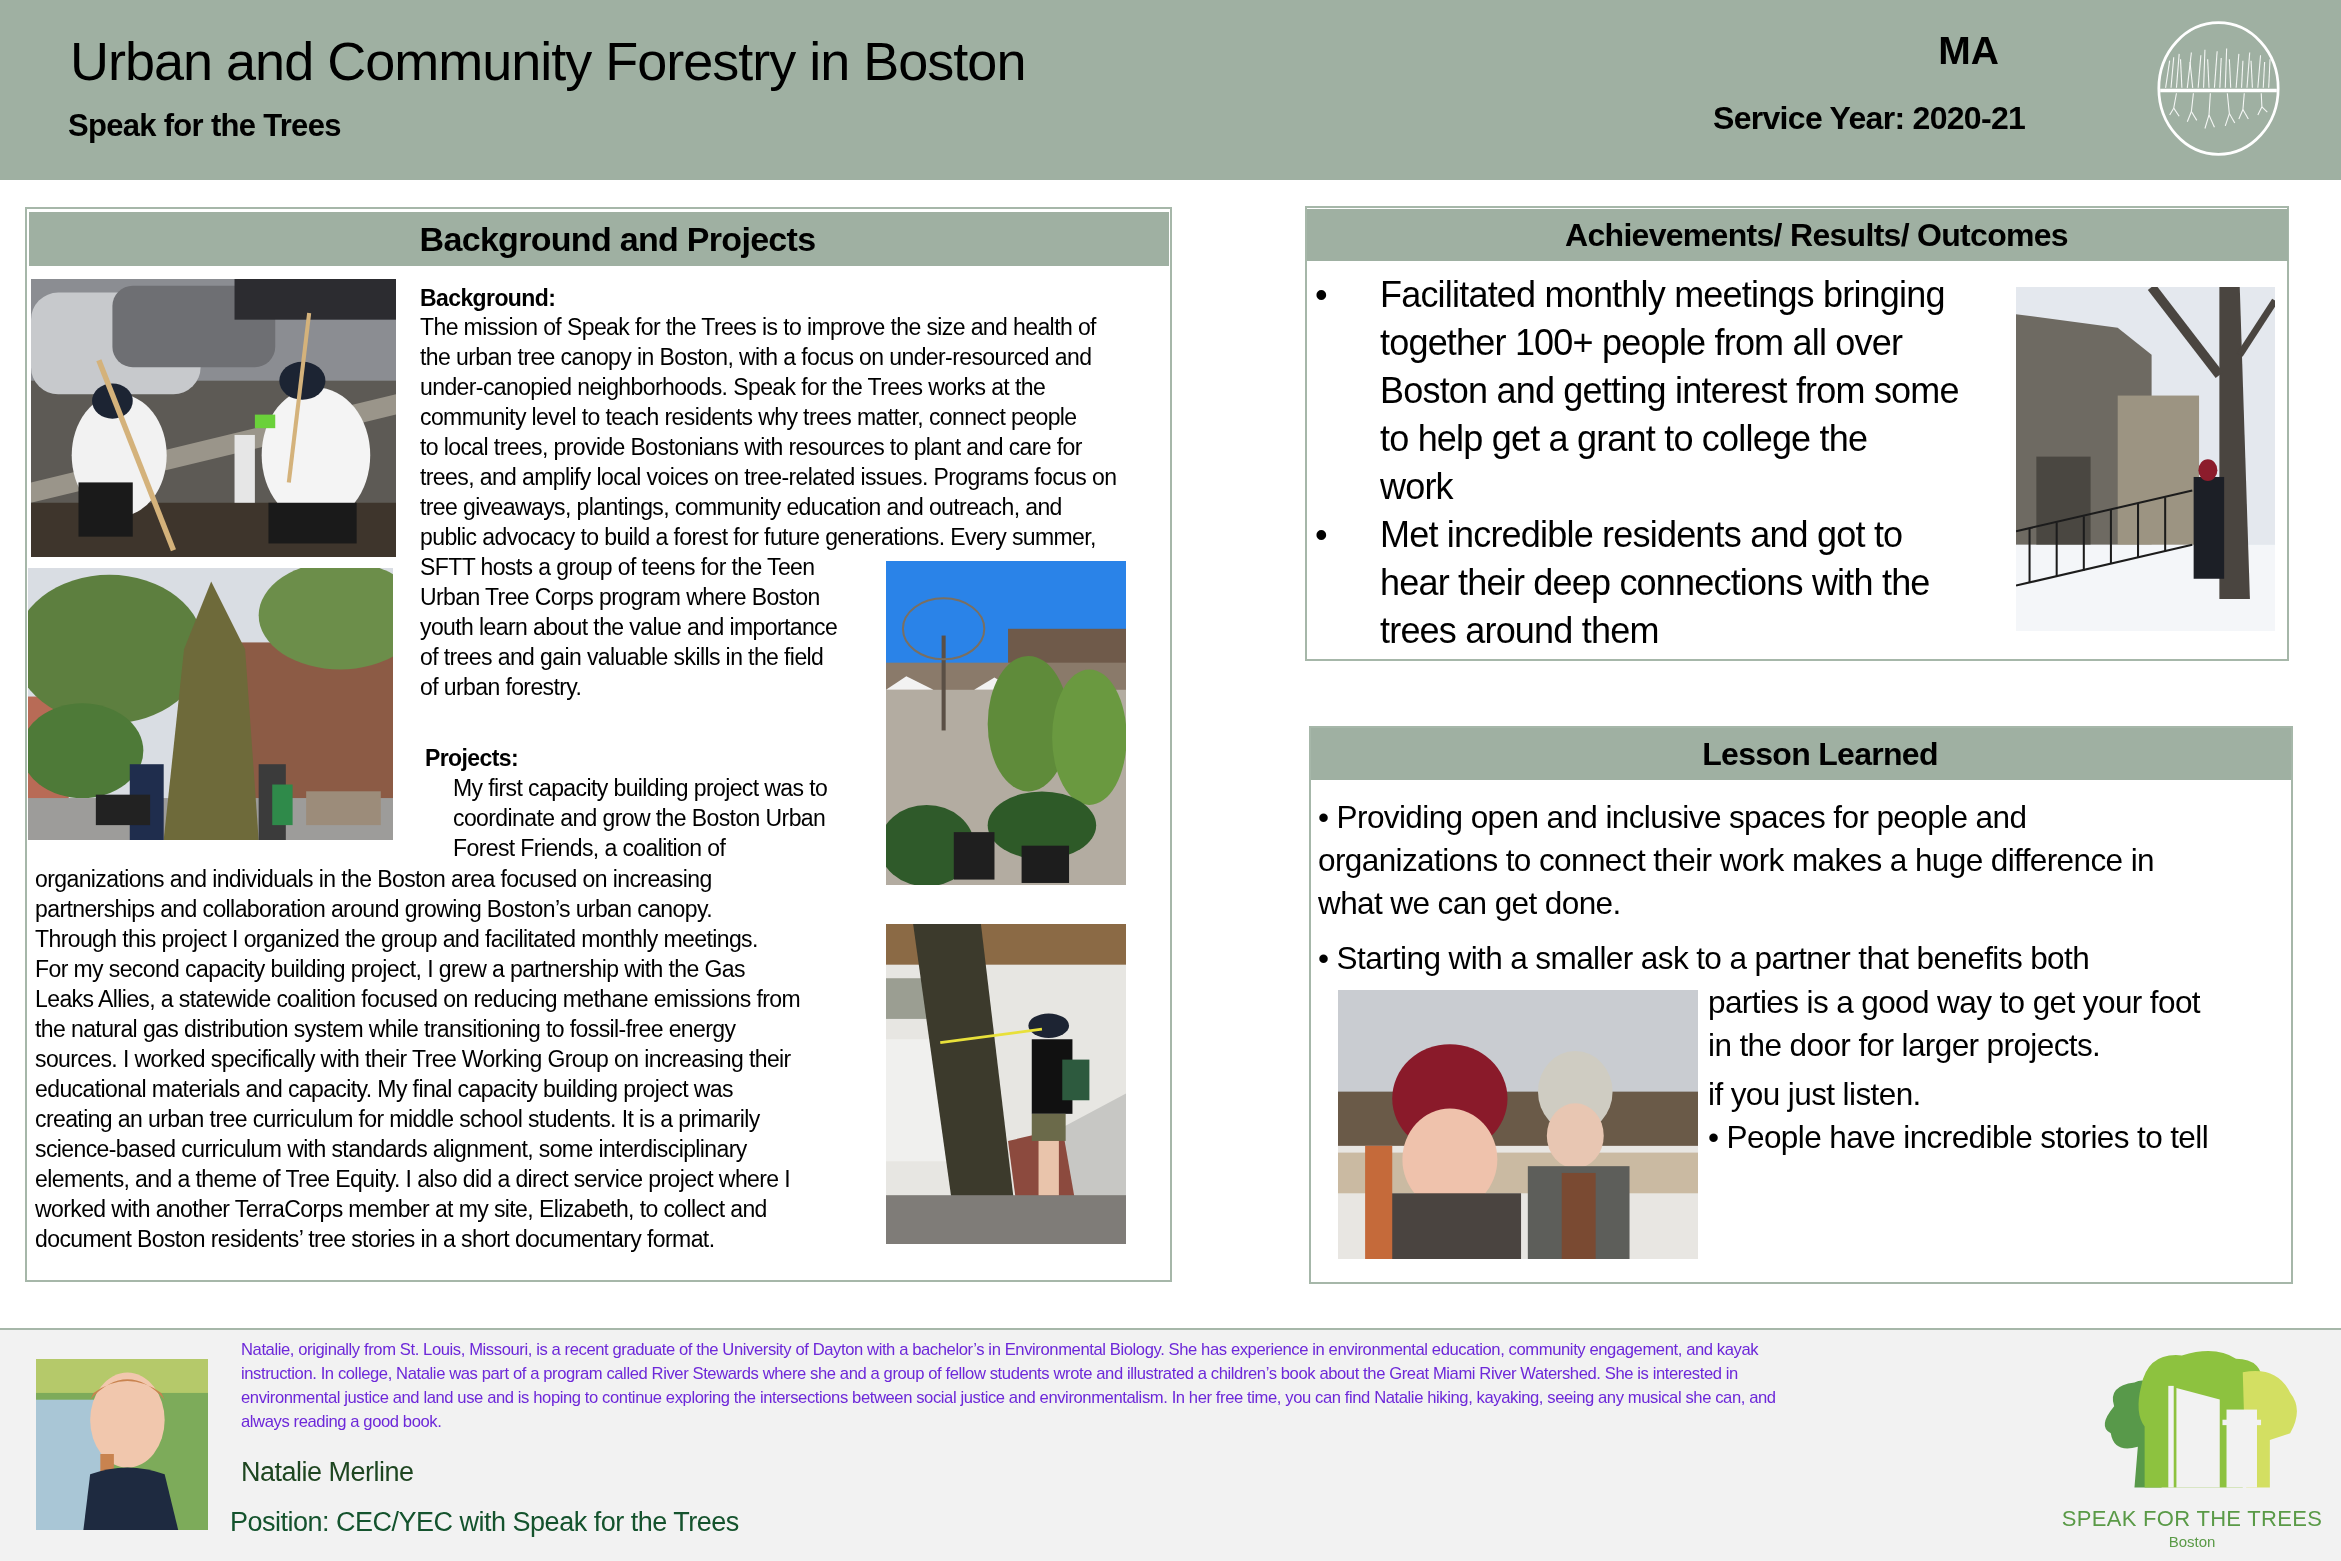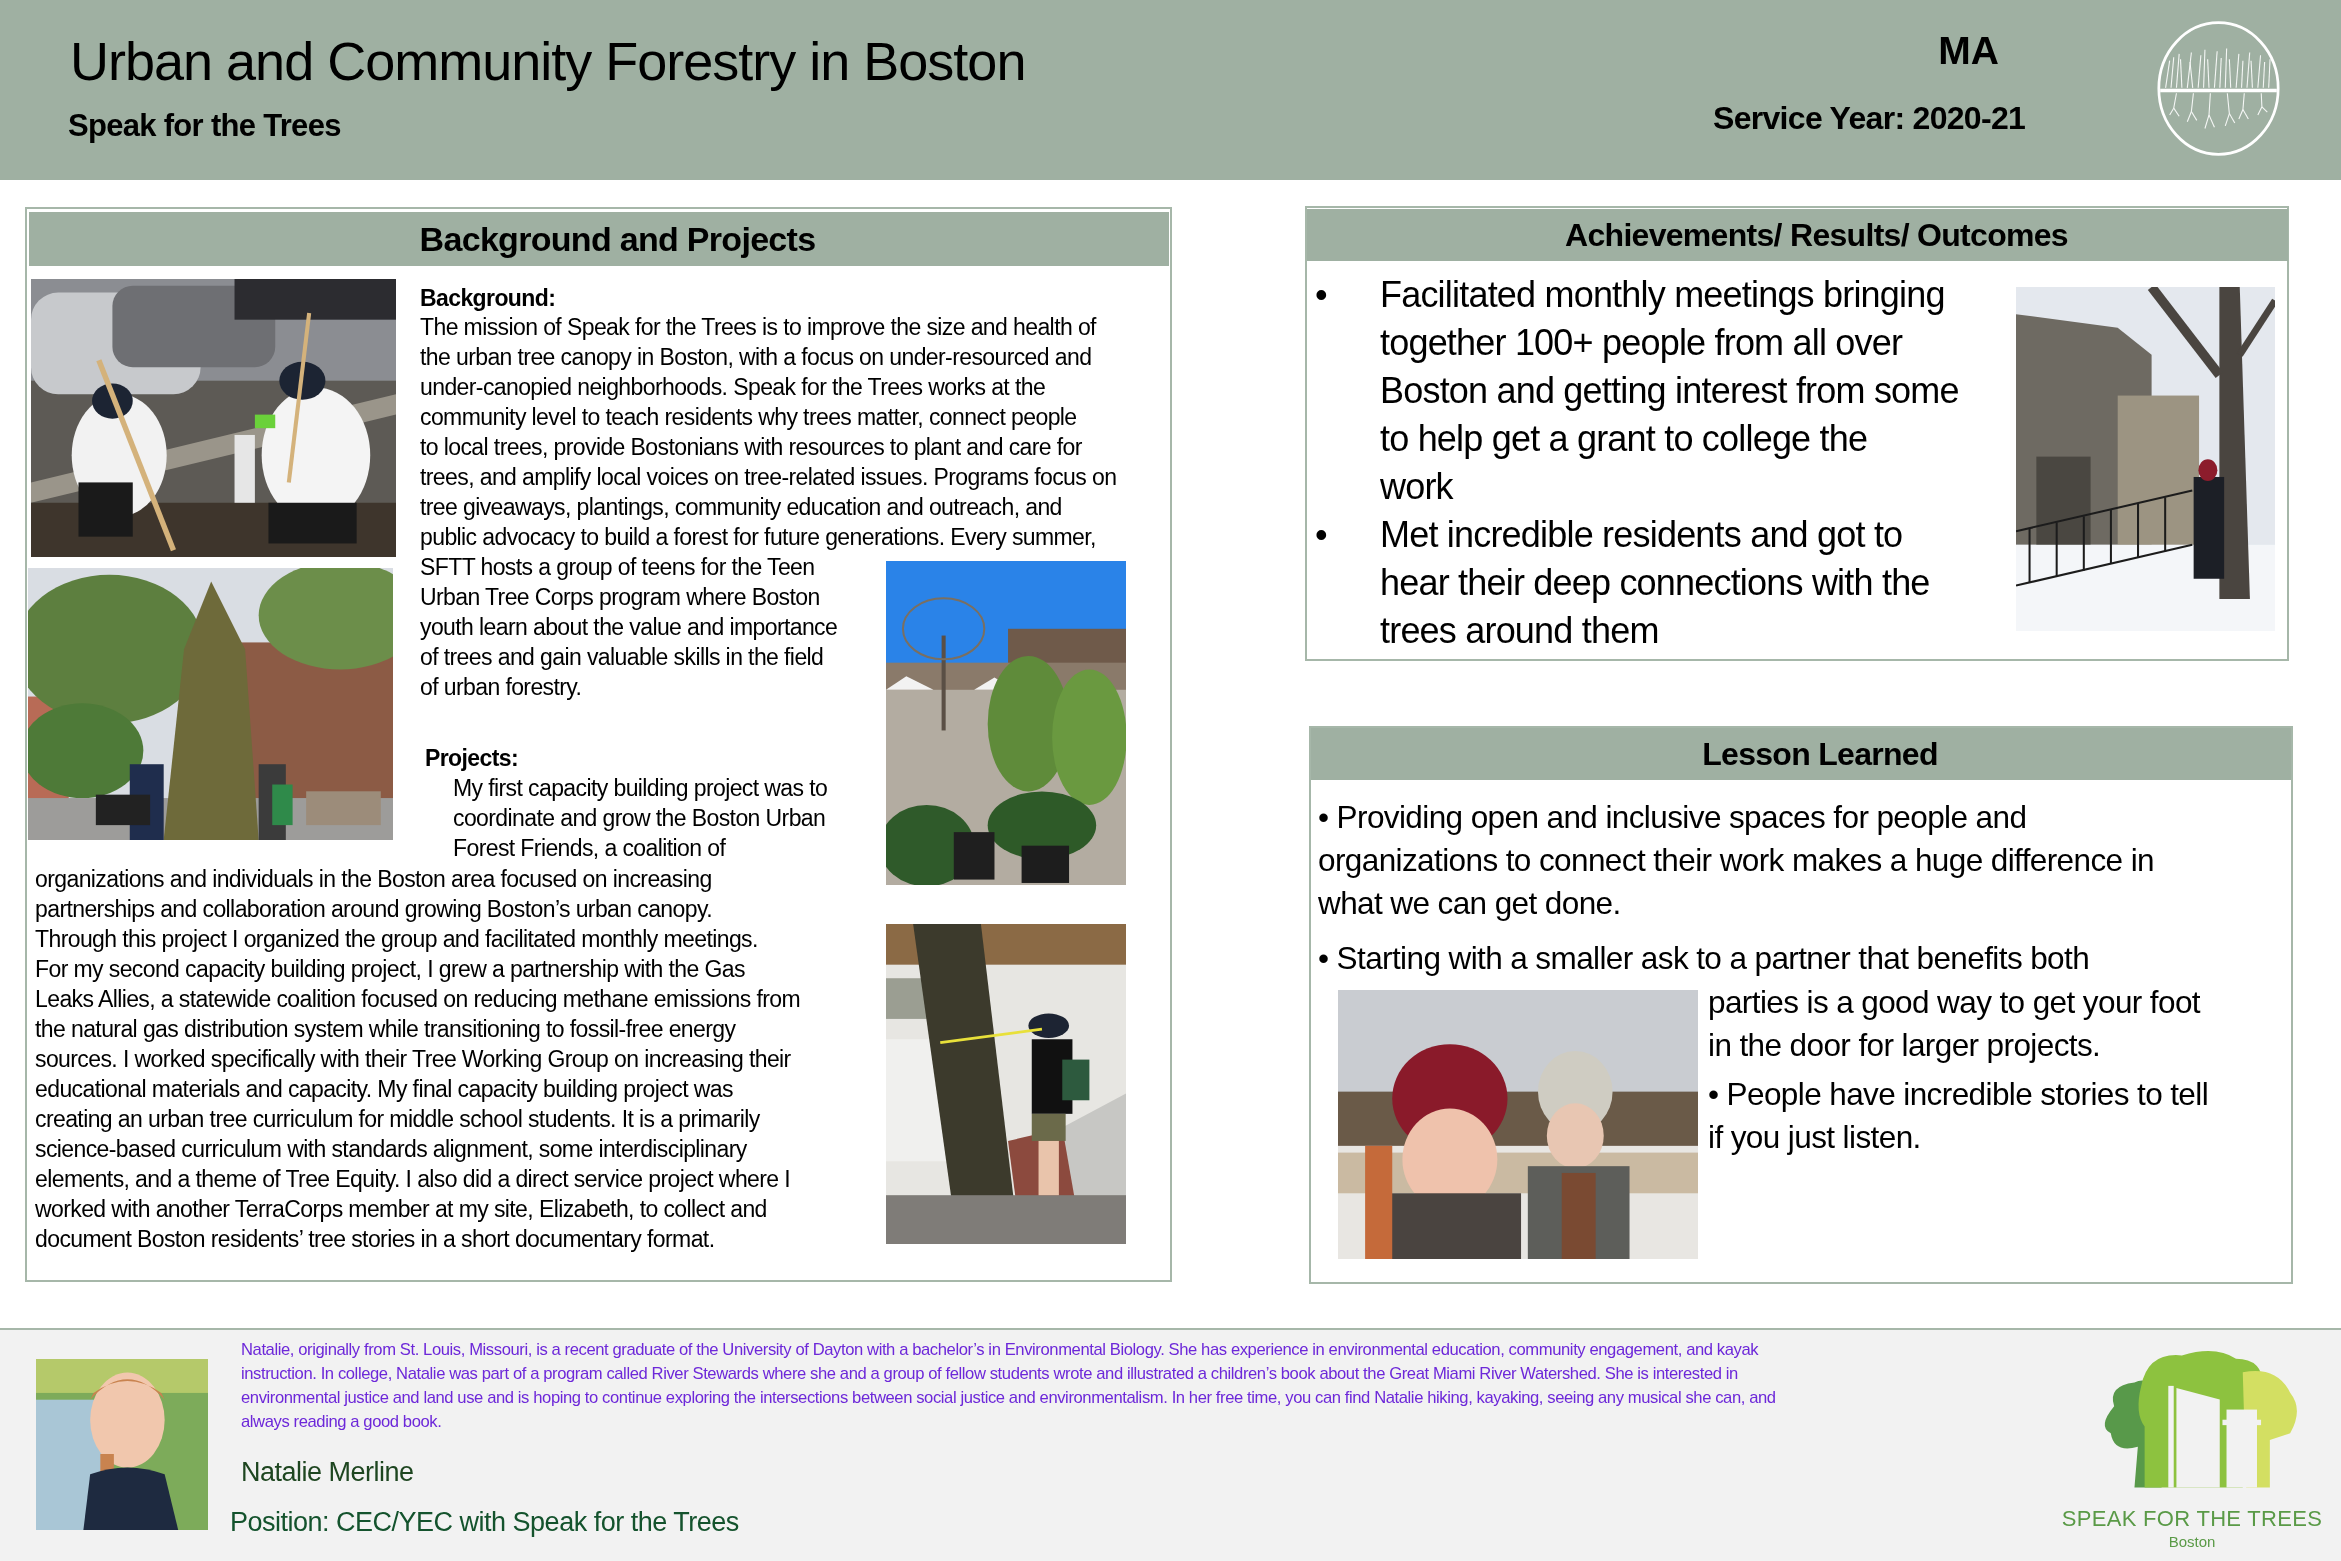--- a/index.html
+++ b/index.html
@@ -268,22 +268,22 @@
   <span class="line">what we can get done.</span>
 </div>
 <div class="abs lesson-text" style="left:1318px;top:937px;">
   <span class="line"><span>•</span> <span>Starting with a smaller ask to a partner that benefits both</span></span>
 </div>
 <div class="abs lesson-text" style="left:1708px;top:981px;">
   <span class="line">parties is a good way to get your foot</span>
   <span class="line">in the door for larger projects.</span>
 </div>
 <div class="abs lesson-text" style="left:1708px;top:1073px;">
+  <span class="line">if you just listen.</span>
   <span class="line"><span>•</span> <span>People have incredible stories to tell</span></span>
-  <span class="line">if you just listen.</span>
 </div>
 <div class="abs photo" style="left:1338px;top:990px;width:360px;height:269px;">
   <svg viewBox="0 0 531 397" preserveAspectRatio="none">
     <rect width="531" height="397" fill="#c9ccd1"></rect>
     <rect x="0" y="150" width="531" height="100" fill="#6a5a48"></rect>
     <rect x="0" y="230" width="531" height="167" fill="#e8e6e2"></rect>
     <rect x="0" y="240" width="531" height="60" fill="#b59c78" opacity="0.6"></rect>
     <ellipse cx="350" cy="150" rx="55" ry="60" fill="#cfccc2"></ellipse>
     <ellipse cx="350" cy="215" rx="42" ry="48" fill="#e8c6b2"></ellipse>
     <rect x="280" y="260" width="150" height="137" fill="#5d5e5a"></rect>

